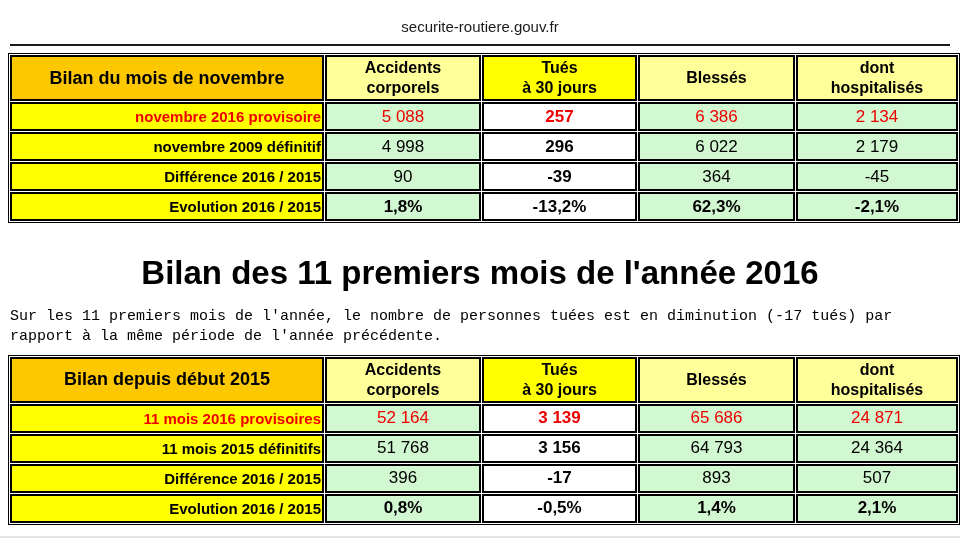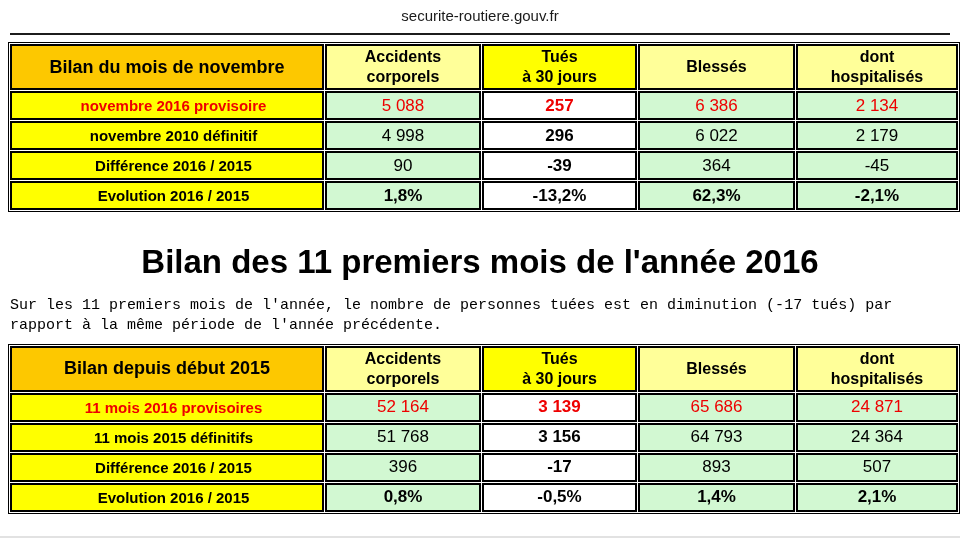--- a/index.html
+++ b/index.html
@@ -9,21 +9,21 @@
     background: #ffffff;
     font-family: "Liberation Sans", sans-serif;
     color: #000;
     overflow: hidden;
   }
   .page { position: relative; width: 960px; height: 540px; }
 
   .site-label {
     text-align: center;
     font-size: 15px;
-    padding-top: 7px;
+    padding-top: 18px;
     color: #1a1a1a;
   }
   .top-rule {
     height: 2px;
     background: #1c1c1c;
     margin: 9px 10px 0 10px;
   }
 
   table.stats-table {
     border-collapse: separate;
@@ -54,21 +54,21 @@
     white-space: nowrap;
   }
   .stats-table th.col-lightyellow { background: #FFFF99; }
   .stats-table th.col-yellow      { background: #FFFF00; }
 
   .stats-table td { height: 29px; vertical-align: middle; }
   .stats-table td.label {
     background: #FFFF00;
     font-weight: bold;
     font-size: 15px;
-    text-align: center;
+    text-align: right;
     padding-left: 14px;
   }
   .stats-table td.val {
     text-align: center;
     font-size: 17px;
   }
   .stats-table td.bg-green { background: #D2F8D2; }
   .stats-table td.bg-white { background: #FFFFFF; }
   .red  { color: #EE0000; }
   .bold { font-weight: bold; }
@@ -122,21 +122,21 @@
 hospitalisés</th>
     </tr>
     <tr>
       <td class="label red">novembre 2016 provisoire</td>
       <td class="val bg-green red">5 088</td>
       <td class="val bg-white red bold">257</td>
       <td class="val bg-green red">6 386</td>
       <td class="val bg-green red">2 134</td>
     </tr>
     <tr>
-      <td class="label">novembre 2010 définitif</td>
+      <td class="label">novembre 2009 définitif</td>
       <td class="val bg-green">4 998</td>
       <td class="val bg-white bold">296</td>
       <td class="val bg-green">6 022</td>
       <td class="val bg-green">2 179</td>
     </tr>
     <tr>
       <td class="label">Différence 2016 / 2015</td>
       <td class="val bg-green">90</td>
       <td class="val bg-white bold">-39</td>
       <td class="val bg-green">364</td>

